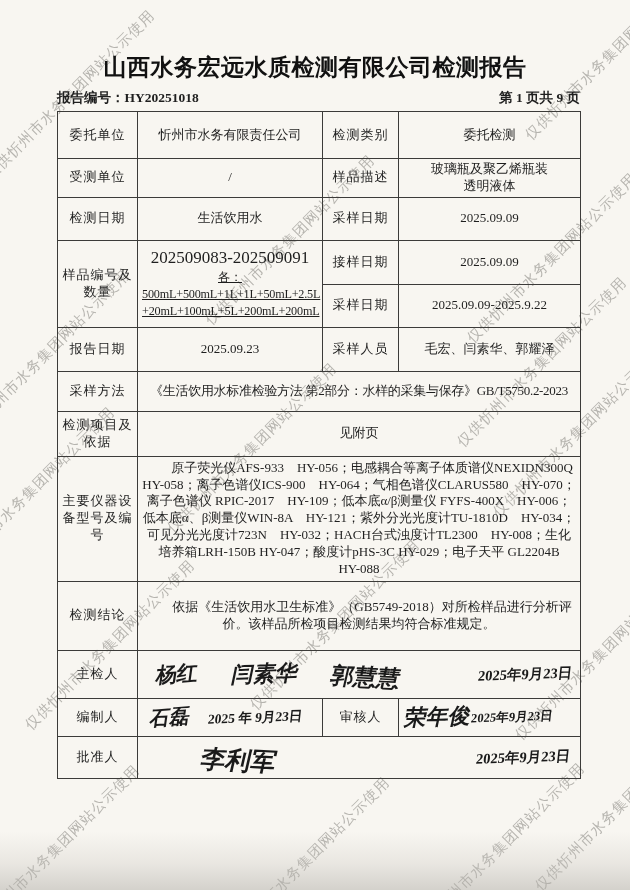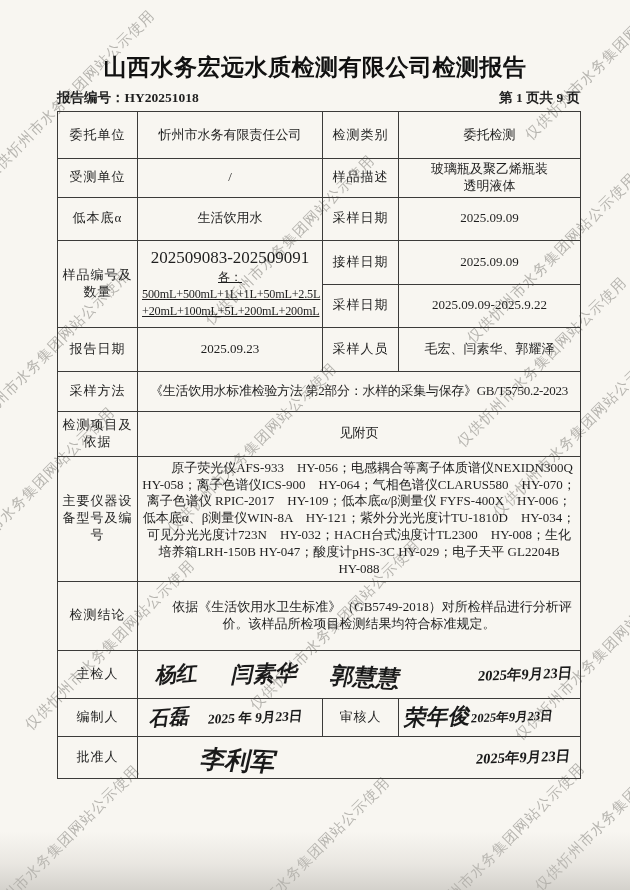--- a/index.html
+++ b/index.html
@@ -122,21 +122,21 @@
       <td class="lbl">受测单位</td>
       <td>/</td>
       <td class="lbl">样品描述</td>
       <td class="two-line">
         <div>玻璃瓶及聚乙烯瓶装</div>
         <div>透明液体</div>
       </td>
     </tr>
 
     <tr style="height:43px">
-      <td class="lbl">低本底α</td>
+      <td class="lbl">检测日期</td>
       <td>生活饮用水</td>
       <td class="lbl">采样日期</td>
       <td class="nums">2025.09.09</td>
     </tr>
 
     <tr style="height:44px">
       <td rowspan="2" class="lbl">样品编号及数量</td>
       <td rowspan="2">
         <div class="nums">202509083-202509091</div>
         <div class="small">各：500mL+500mL+1L+1L+50mL+2.5L</div>

